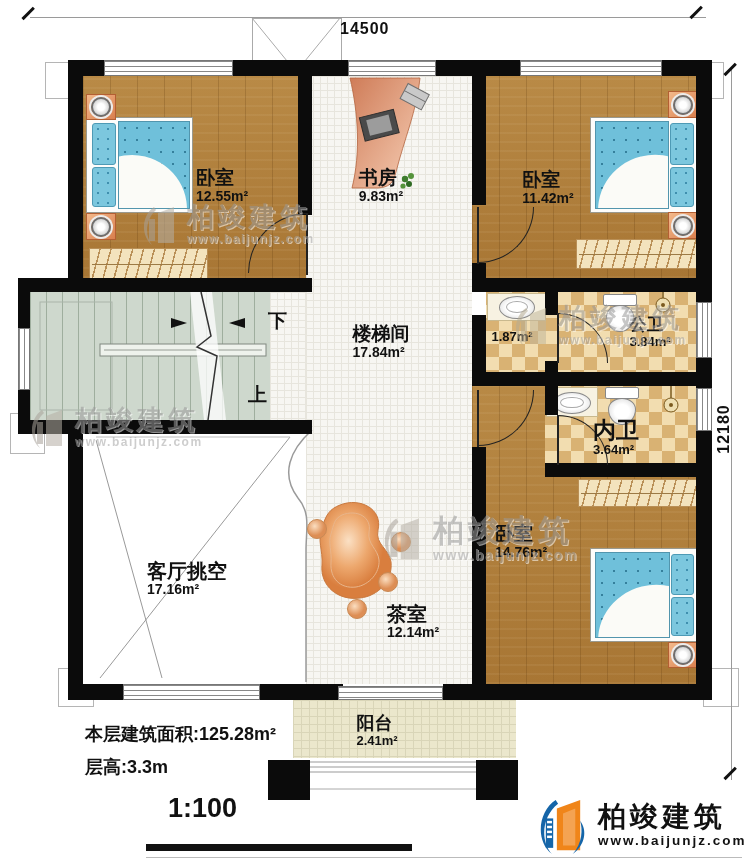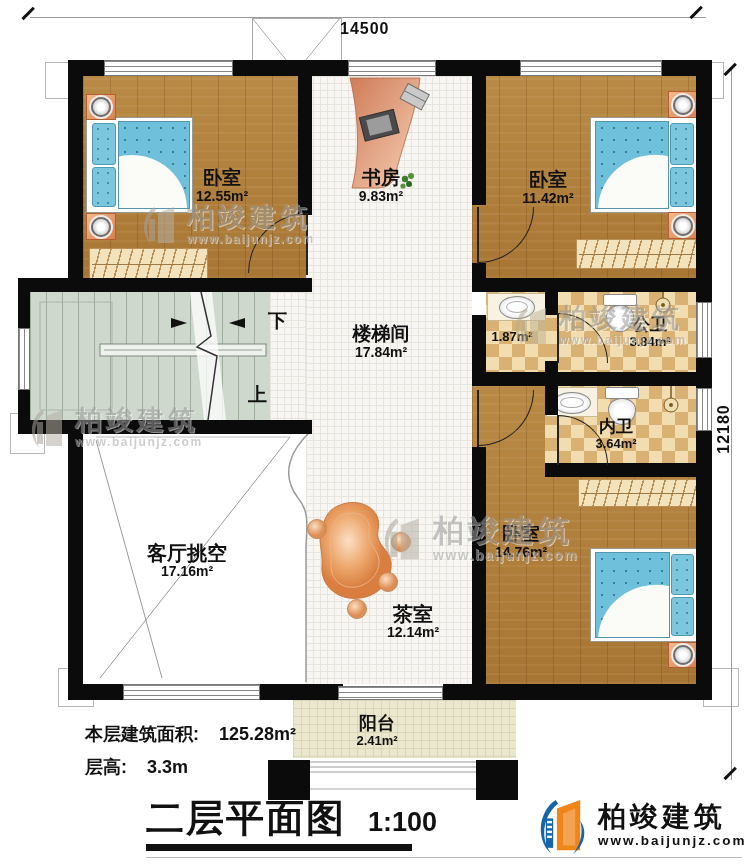--- a/index.html
+++ b/index.html
@@ -53,35 +53,35 @@
   .counter{position:absolute;background:#f7f2e2;border:1px solid #c9b98e;z-index:20}
   .basin{position:absolute;border:1px solid #8a8a8a;border-radius:50%;z-index:21;
         background:radial-gradient(#ffffff 45%,#d9d9d9 95%)}
   .basin::after{content:"";position:absolute;left:18%;top:20%;right:18%;bottom:24%;
         border:1px solid #aaa;border-radius:50%}
   .toilet{position:absolute;z-index:21}
   .tank{position:absolute;left:1px;right:1px;top:0;height:10px;background:#fff;border:1px solid #888;border-radius:2px}
   .bowl{position:absolute;left:4px;right:4px;top:11px;bottom:0;border:1px solid #888;
         background:radial-gradient(#ffffff 40%,#d6d6d6 95%);border-radius:50% 50% 50% 50%/42% 42% 58% 58%}
   
-  .rl{position:absolute;z-index:60;text-align:center;transform:translateX(-50%);
+  .rl{position:absolute;z-index:60;transform:translateX(-50%);
       color:#111;font-weight:bold;line-height:1.1;white-space:nowrap}
   .rl .nm{font-size:19px}
   .rl .ar{font-size:14px}
   .updown{position:absolute;z-index:60;font-size:19px;font-weight:bold;color:#111}
   .dimline{position:absolute;background:#9a9a9a;z-index:60}
   .tick{position:absolute;width:16px;height:2.5px;background:#111;transform:rotate(-45deg);z-index:61}
   .dimtxt{position:absolute;font-weight:bold;font-size:16px;color:#111;z-index:61;letter-spacing:1px}
   .dimtxt.rot{width:60px;text-align:center;transform:rotate(-90deg)}
   
   .wm{position:absolute;z-index:70;display:flex;align-items:center;gap:7px;opacity:.55;pointer-events:none}
   .wm .t1{font-weight:bold;color:#9a9a9a;text-shadow:1px 1px 0 #fff;letter-spacing:4px;line-height:1}
   .wm .t2{font-weight:bold;color:#a6a6a6;text-shadow:1px 1px 0 #fff;letter-spacing:1.5px;line-height:1.4}
   
-  .fline{position:absolute;z-index:60;display:flex;gap:20px;align-items:baseline;
+  .fline{position:absolute;z-index:60;display:flex;gap:0;align-items:baseline;
          font-weight:bold;color:#111;font-size:18px}
   .titleblk{position:absolute;z-index:60;display:flex;align-items:baseline;color:#111}
   .titleblk .t{font-size:38px;font-weight:bold;letter-spacing:2px}
   .titleblk .s{font-size:27px;font-weight:600;margin-left:22px}
   .bar{position:absolute;background:#111;z-index:60}
   .thin{position:absolute;background:#bbb;z-index:59}
   .logo{position:absolute;z-index:60;display:flex;align-items:center;gap:8px}
   .logo .n{font-size:28px;font-weight:bold;color:#111;letter-spacing:4px;line-height:1}
   .logo .u{font-size:13.5px;font-weight:bold;color:#111;letter-spacing:2px;line-height:1.5}
 </style>
@@ -262,28 +262,28 @@
     <div class="ar">17.84m²</div>
   </div>
   <div class="rl" style="left:512px;top:330px">
     <div class="ar" style="font-size:13px">1.87m²</div>
   </div>
   <div class="rl" style="left:650px;top:316px">
     <div class="nm" style="font-size:17px">公卫</div>
     <div class="ar" style="font-size:13px">3.84m²</div>
   </div>
   <div class="rl" style="left:616px;top:418px">
-    <div class="nm" style="font-size:17px">内卫</div>
+    <div class="nm" style="font-size:23px">内卫</div>
     <div class="ar" style="font-size:13px">3.64m²</div>
   </div>
   <div class="rl" style="left:521px;top:524px">
     <div class="nm">卧室</div>
     <div class="ar">14.76m²</div>
   </div>
-  <div class="rl" style="left:187px;top:542px">
+  <div class="rl" style="left:187px;top:560px">
     <div class="nm" style="font-size:20px">客厅挑空</div>
     <div class="ar">17.16m²</div>
   </div>
   <div class="rl" style="left:413px;top:603px">
     <div class="nm" style="font-size:20px">茶室</div>
     <div class="ar">12.14m²</div>
   </div>
   <div class="rl" style="left:377px;top:714px">
     <div class="nm" style="font-size:18px">阳台</div>
     <div class="ar" style="font-size:13px">2.41m²</div>
@@ -348,21 +348,20 @@
 
   <div class="fline" style="left:85px;top:722px">
     <span>本层建筑面积:</span>
     <span>125.28m²</span>
   </div>
   <div class="fline" style="left:85px;top:755px">
     <span>层高:</span>
     <span>3.3m</span>
   </div>
   <div class="titleblk" style="left:146px;top:793px">
-    <span class="t">二层平面图</span>
     <span class="s">1:100</span>
   </div>
   <div class="bar" style="left:146px;top:844px;width:266px;height:7px"></div>
   <div class="thin" style="left:146px;top:857px;width:596px;height:1px"></div>
 
   <div class="logo" style="left:536px;top:796px">
     <svg width="54" height="62" viewBox="0 0 44 50">
       <path d="M16,3 C2,12 -1,36 13,47 C3,36 5,16 18,6 Z" fill="#1565a8"></path>
       <rect x="8" y="18" width="6" height="24" fill="#1565a8"></rect>
       <rect x="9" y="20" width="4" height="2" fill="#fff"></rect>

